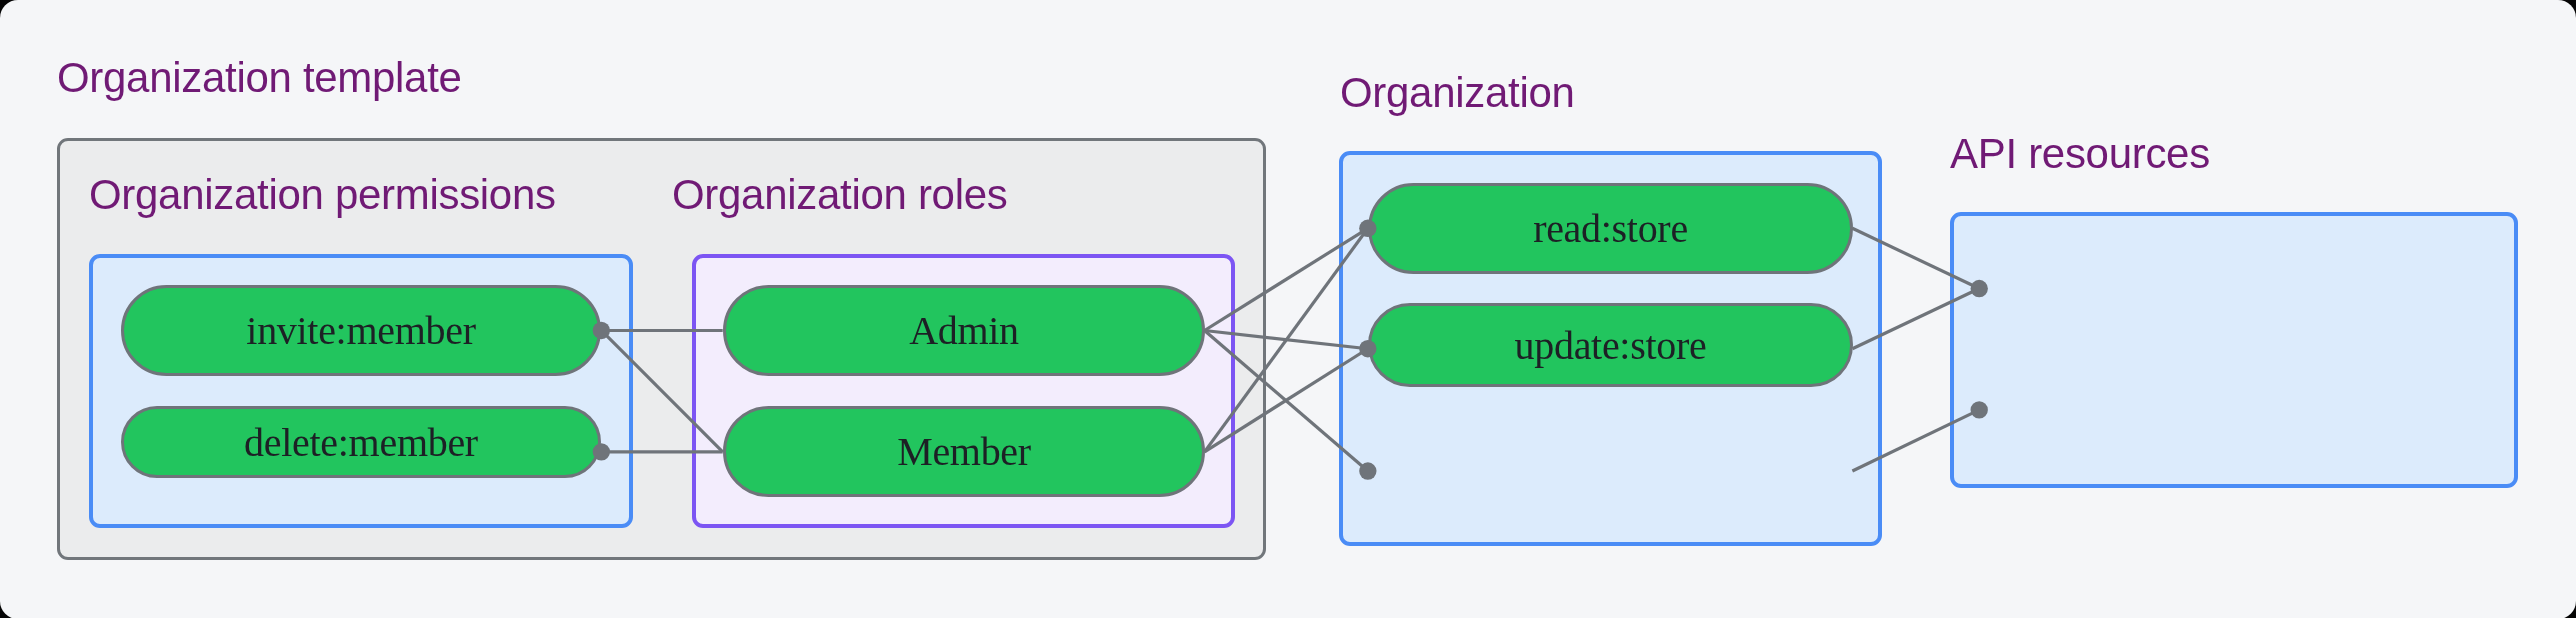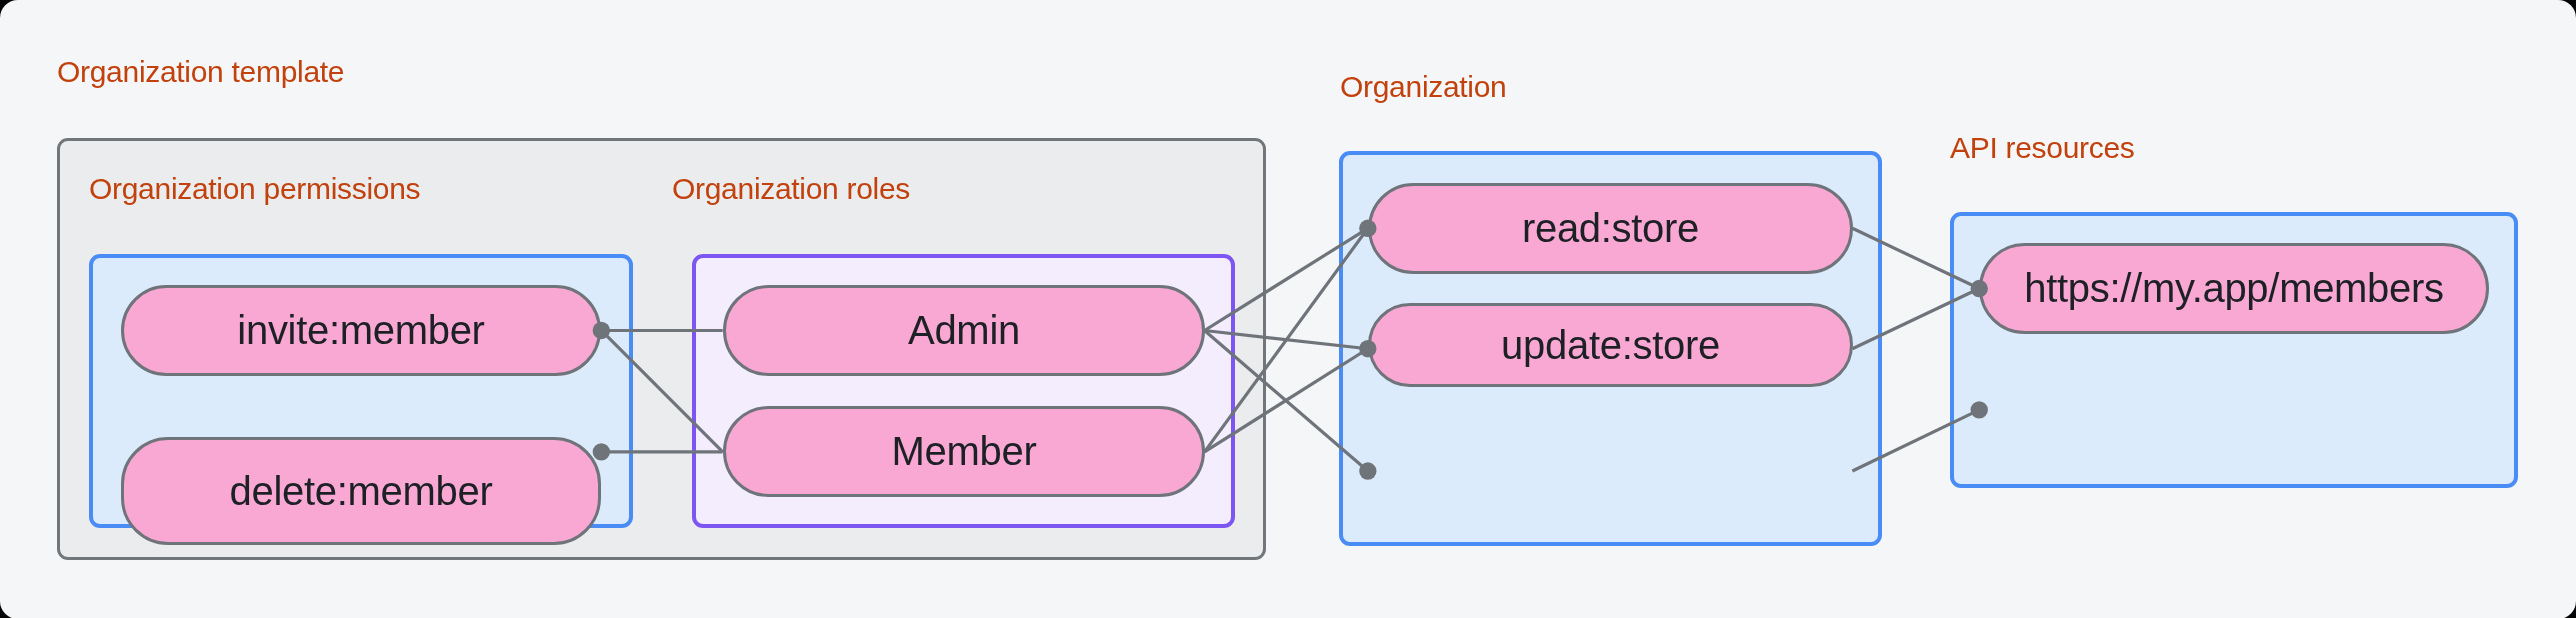--- a/index.html
+++ b/index.html
@@ -7,38 +7,39 @@
     position:relative;
     width:2576px;height:619px;
     background:#f5f6f8;
     border-radius:18px;
     overflow:hidden;
     font-family:"Liberation Sans","DejaVu Sans",sans-serif;
     color:#1d2025;
   }
   .lbl{
     position:absolute;
-    font-size:30px;
+    font-size:42px;
     font-weight:500;
     letter-spacing:-0.3px;
     line-height:1;
     white-space:nowrap;
-    color:#c2410c;
+    color:#701a75;
   }
   .box{position:absolute;box-sizing:border-box;border-radius:11px;}
   .box.gray  {background:#ebeced;border:3.7px solid #71767b;}
   .box.blue  {background:#dcebfc;border:4.6px solid #4a8cf6;}
   .box.purple{background:#f3edfd;border:4.6px solid #7c55f3;}
   .pill{
     position:absolute;box-sizing:border-box;
-    background:#f9a8d4;border:3.2px solid #6f747a;
+    background:#22c55e;border:3.2px solid #6f747a;
     border-radius:47px;
     display:flex;align-items:center;justify-content:center;
     font-size:40px;letter-spacing:-0.3px;color:#1d2025;
     white-space:nowrap;
+    font-family:Liberation Serif, serif;
   }
   svg.wires{position:absolute;left:0;top:0;pointer-events:none;}
   svg.wires line{stroke:#6f747a;stroke-width:3.5px;}
   svg.wires circle{fill:#6f747a;}
 </style>
 </head>
 <body>
 
 <div class="canvas">
 
@@ -46,32 +47,31 @@
   <div class="lbl" style="left:1340px;top:72px;">Organization</div>
   <div class="lbl" style="left:1950px;top:133px;">API resources</div>
 
   <div class="box gray" style="left:57px;top:138px;width:1209px;height:422px;"></div>
 
   <div class="lbl" style="left:89px;top:174px;">Organization permissions</div>
   <div class="lbl" style="left:672px;top:174px;">Organization roles</div>
 
   <div class="box blue" style="left:89px;top:254px;width:544px;height:274px;"></div>
   <div class="pill" style="left:121px;top:285px;width:480px;height:91px;">invite:member</div>
-  <div class="pill" style="left:121px;top:406px;width:480px;height:108px;margin-top:31px;">delete:member</div>
+  <div class="pill" style="left:121px;top:406px;width:480px;height:72px;">delete:member</div>
 
   <div class="box purple" style="left:692px;top:254px;width:543px;height:274px;"></div>
   <div class="pill" style="left:723px;top:285px;width:482px;height:91px;">Admin</div>
   <div class="pill" style="left:723px;top:406px;width:482px;height:91px;">Member</div>
 
   <div class="box blue" style="left:1339px;top:151px;width:543px;height:395px;"></div>
   <div class="pill" style="left:1368px;top:183px;width:485px;height:91px;">read:store</div>
   <div class="pill" style="left:1368px;top:303px;width:485px;height:84px;">update:store</div>
 
   <div class="box blue" style="left:1950px;top:212px;width:568px;height:276px;"></div>
-  <div class="pill" style="left:1979px;top:243px;width:510px;height:91px;">https://my.app/members</div>
 
   <svg class="wires" width="2576" height="619" viewBox="0 0 2823 678">
     <line x1="659" y1="362" x2="792" y2="362"></line>
     <line x1="659" y1="362" x2="792" y2="495"></line>
     <line x1="659" y1="495" x2="792" y2="495"></line>
     <line x1="1320" y1="362" x2="1499" y2="250"></line>
     <line x1="1320" y1="362" x2="1499" y2="382"></line>
     <line x1="1320" y1="362" x2="1499" y2="516"></line>
     <line x1="1320" y1="495" x2="1499" y2="250"></line>
     <line x1="1320" y1="495" x2="1499" y2="382"></line>

